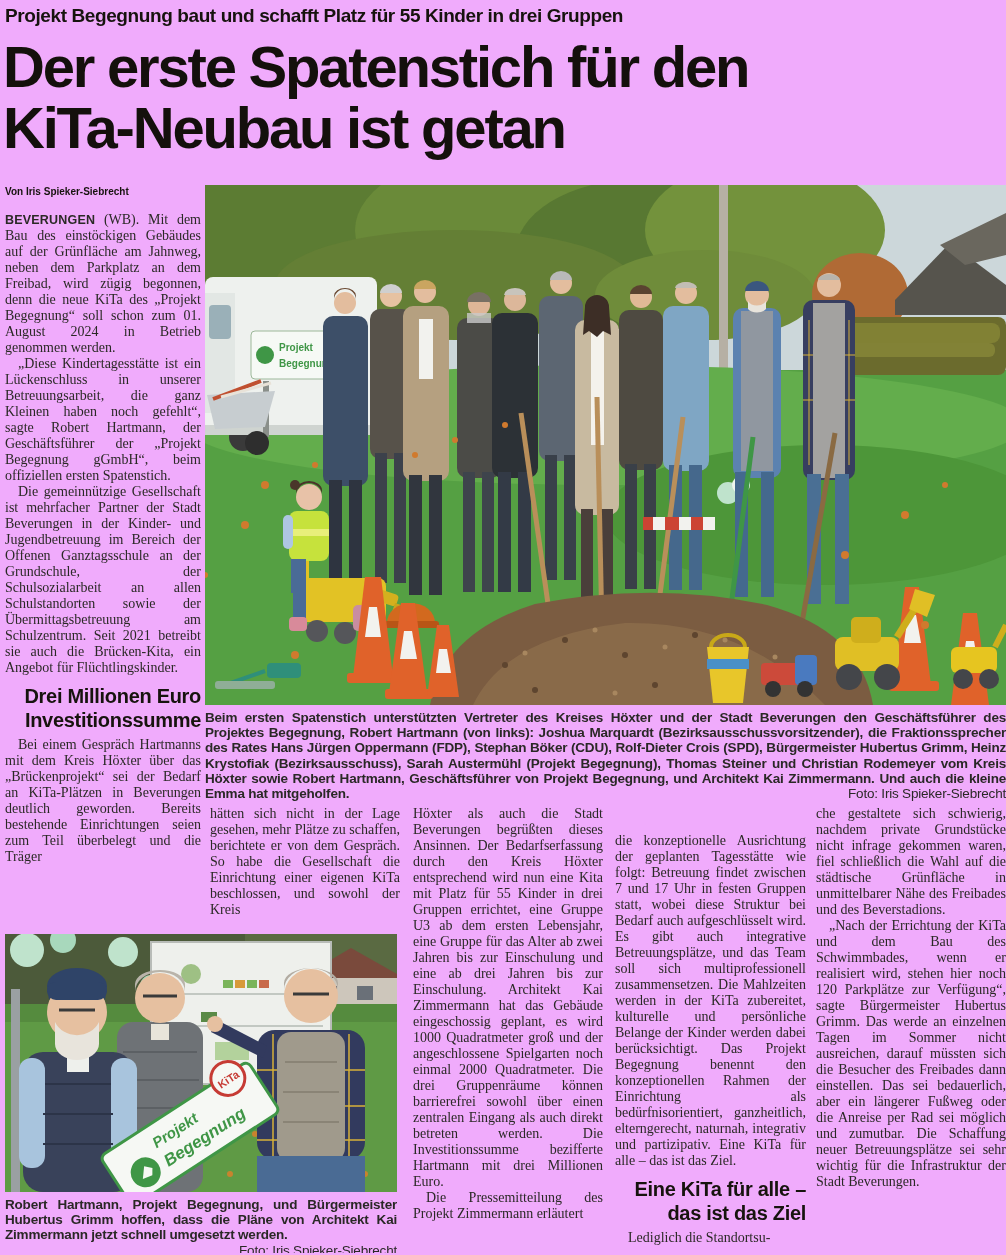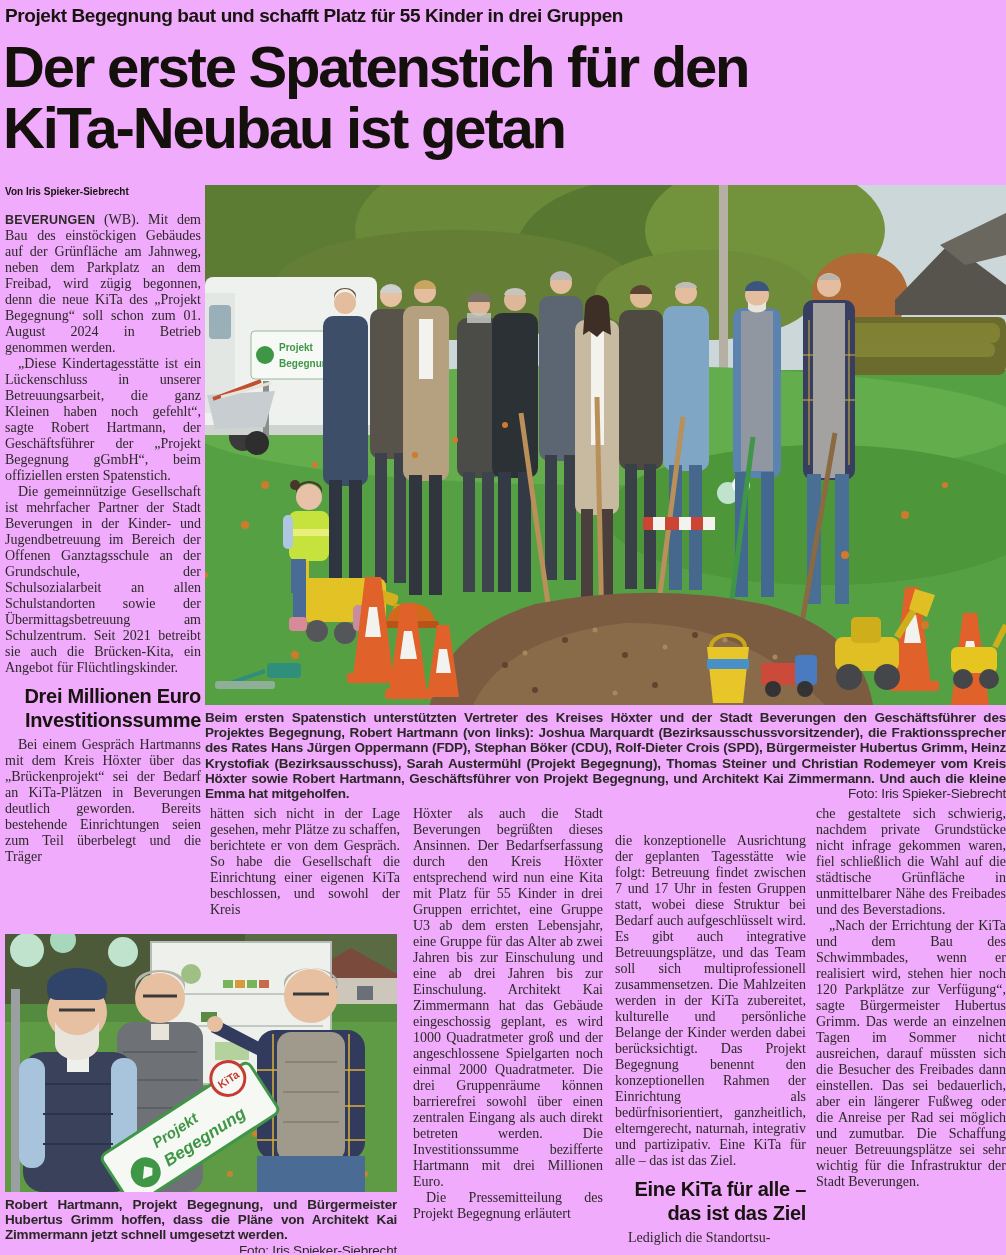--- a/index.html
+++ b/index.html
@@ -361,21 +361,21 @@
     </svg>
   </figure>
 
   <div class="caption caption1"><span>Beim ersten Spatenstich unterstützten Vertreter des Kreises Höxter und der Stadt Beverungen den Geschäftsführer des Projektes Begegnung, Robert Hartmann (von links): Joshua Marquardt (Bezirksausschussvorsitzender), die Fraktionssprecher des Rates Hans Jürgen Oppermann (FDP), Stephan Böker (CDU), Rolf-Dieter Crois (SPD), Bürgermeister Hubertus Grimm, Heinz Krystofiak (Bezirksausschuss), Sarah Austermühl (Projekt Begegnung), Thomas Steiner und Christian Rodemeyer vom Kreis Höxter sowie Robert Hartmann, Geschäftsführer von Projekt Begegnung, und Architekt Kai Zimmermann. Und auch die kleine Emma hat mitgeholfen.</span> <span class="credit">Foto: Iris Spieker-Siebrecht</span></div>
 
   <div class="col col2">
     <p>hätten sich nicht in der Lage gesehen, mehr Plätze zu schaffen, berichtete er von dem Gespräch. So habe die Gesellschaft die Einrichtung einer eigenen KiTa beschlossen, und sowohl der Kreis</p>
   </div>
   <div class="col col3">
     <p>Höxter als auch die Stadt Beverungen begrüßten dieses Ansinnen. Der Bedarfserfassung durch den Kreis Höxter entsprechend wird nun eine Kita mit Platz für 55 Kinder in drei Gruppen errichtet, eine Gruppe U3 ab dem ersten Lebensjahr, eine Gruppe für das Alter ab zwei Jahren bis zur Einschulung und eine ab drei Jahren bis zur Einschulung. Architekt Kai Zimmermann hat das Gebäude eingeschossig geplant, es wird 1000 Quadratmeter groß und der angeschlossene Spielgarten noch einmal 2000 Quadratmeter. Die drei Gruppenräume können barrierefrei sowohl über einen zentralen Eingang als auch direkt betreten werden. Die Investitionssumme bezifferte Hartmann mit drei Millionen Euro.</p>
-    <p class="indent">Die Pressemitteilung des Projekt Begegnung erläutert</p>
+    <p class="indent">Die Pressemitteilung des Projekt Zimmermann erläutert</p>
   </div>
   <div class="col col4">
     <p>die konzeptionelle Ausrichtung der geplanten Tagesstätte wie folgt: Betreuung findet zwischen 7 und 17 Uhr in festen Gruppen statt, wobei diese Struktur bei Bedarf auch aufgeschlüsselt wird. Es gibt auch integrative Betreuungsplätze, und das Team soll sich multiprofessionell zusammensetzen. Die Mahlzeiten werden in der KiTa zubereitet, kulturelle und persönliche Belange der Kinder werden dabei berücksichtigt. Das Projekt Begegnung benennt den konzeptionellen Rahmen der Einrichtung als bedürfnisorientiert, ganzheitlich, elterngerecht, naturnah, integrativ und partizipativ. Eine KiTa für alle – das ist das Ziel.</p>
     <h2 class="subhead">Eine KiTa für alle – das ist das Ziel</h2>
     <p class="indent">Lediglich die Standortsu-</p>
   </div>
   <div class="col col5">
     <p>che gestaltete sich schwierig, nachdem private Grundstücke nicht infrage gekommen waren, fiel schließlich die Wahl auf die städtische Grünfläche in unmittelbarer Nähe des Freibades und des Beverstadions.</p>
     <p class="indent">„Nach der Errichtung der KiTa und dem Bau des Schwimmbades, wenn er realisiert wird, stehen hier noch 120 Parkplätze zur Verfügung“, sagte Bürgermeister Hubertus Grimm. Das werde an einzelnen Tagen im Sommer nicht ausreichen, darauf müssten sich die Besucher des Freibades dann einstellen. Das sei bedauerlich, aber ein längerer Fußweg oder die Anreise per Rad sei möglich und zumutbar. Die Schaffung neuer Betreuungsplätze sei sehr wichtig für die Infrastruktur der Stadt Beverungen.</p>
   </div>

